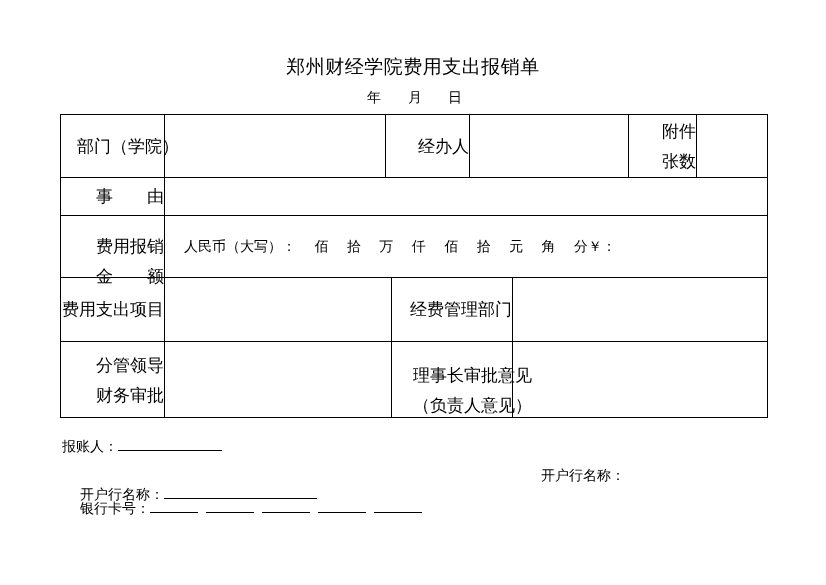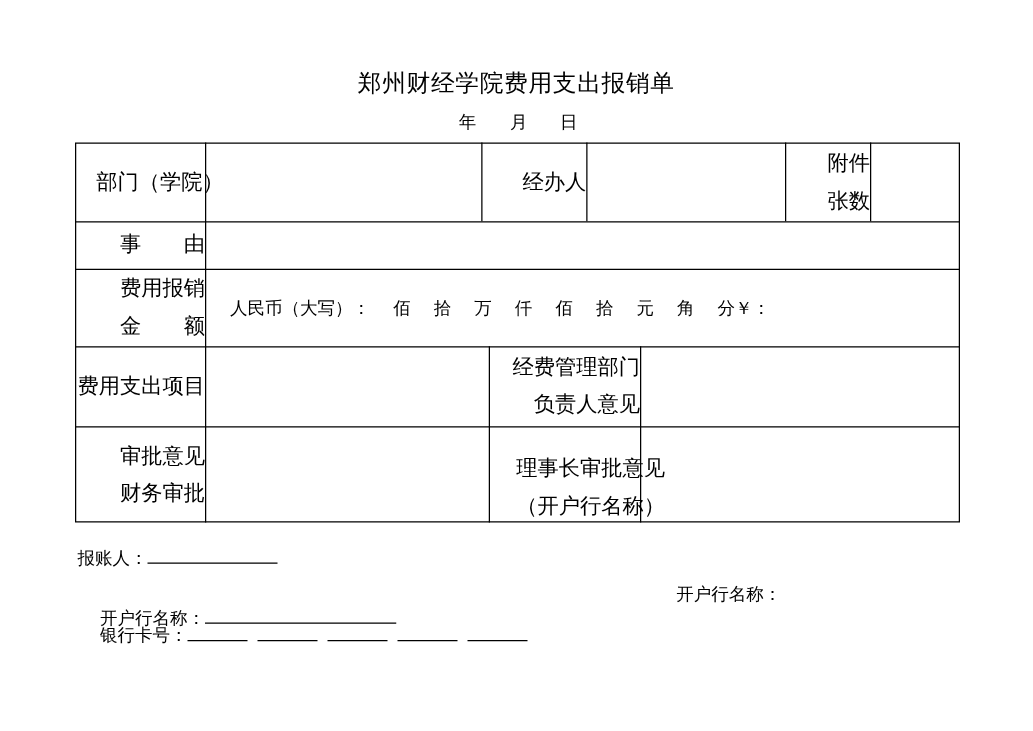--- a/index.html
+++ b/index.html
@@ -55,45 +55,44 @@
   <span>附件</span>
   <span>张数</span>
 </div>
 <div class="cell input" style="left:697px; top:115px; width:70px; height:62px"></div>
 
 <div class="cell" style="left:60px; top:177px; width:104px; height:38px">
   <span class="spaced">事　　由</span>
 </div>
 <div class="cell input" style="left:165px; top:178px; width:602px; height:37px"></div>
 
-<div class="cell" style="left:60px; top:215px; width:104px; height:62px">
+<div class="cell" style="left:60px; top:230px; width:104px; height:62px">
   <span>费用报销</span>
   <span class="spaced">金　　额</span>
 </div>
 <div class="cell input" style="left:165px; top:216px; width:602px; height:61px"></div>
 <div class="amount">人民币（大写）：　 佰　 拾　 万　 仟　 佰　 拾　 元　 角　 分￥：</div>
 
 <div class="cell" style="left:60px; top:277px; width:104px; height:64px">
   <span>费用支出项目</span>
 </div>
 <div class="cell input" style="left:165px; top:278px; width:226px; height:63px"></div>
 <div class="cell" style="left:391px; top:277px; width:121px; height:64px">
   <span>经费管理部门</span>
-  <span>负责人意见</span>
 </div>
 <div class="cell input" style="left:513px; top:278px; width:254px; height:63px"></div>
 
 <div class="cell" style="left:60px; top:341px; width:104px; height:77px">
-  <span>审批意见</span>
+  <span>分管领导</span>
   <span>财务审批</span>
 </div>
 <div class="cell input" style="left:165px; top:342px; width:226px; height:75px"></div>
 <div class="cell" style="left:411px; top:341px; width:121px; height:98px">
   <span>理事长审批意见</span>
-  <span>（开户行名称）</span>
+  <span>（负责人意见）</span>
 </div>
 <div class="cell input" style="left:513px; top:342px; width:254px; height:75px"></div>
 
 <div class="foot" style="left:62px; top:436px">
   <span>报账人：</span><span class="uline" style="width:104px"></span>
 </div>
 <div class="foot" style="left:80px; top:484px">
   <span>开户行名称：</span><span class="uline" style="width:153px"></span>
 </div>
 <div class="foot" style="left:541px; top:467px">

